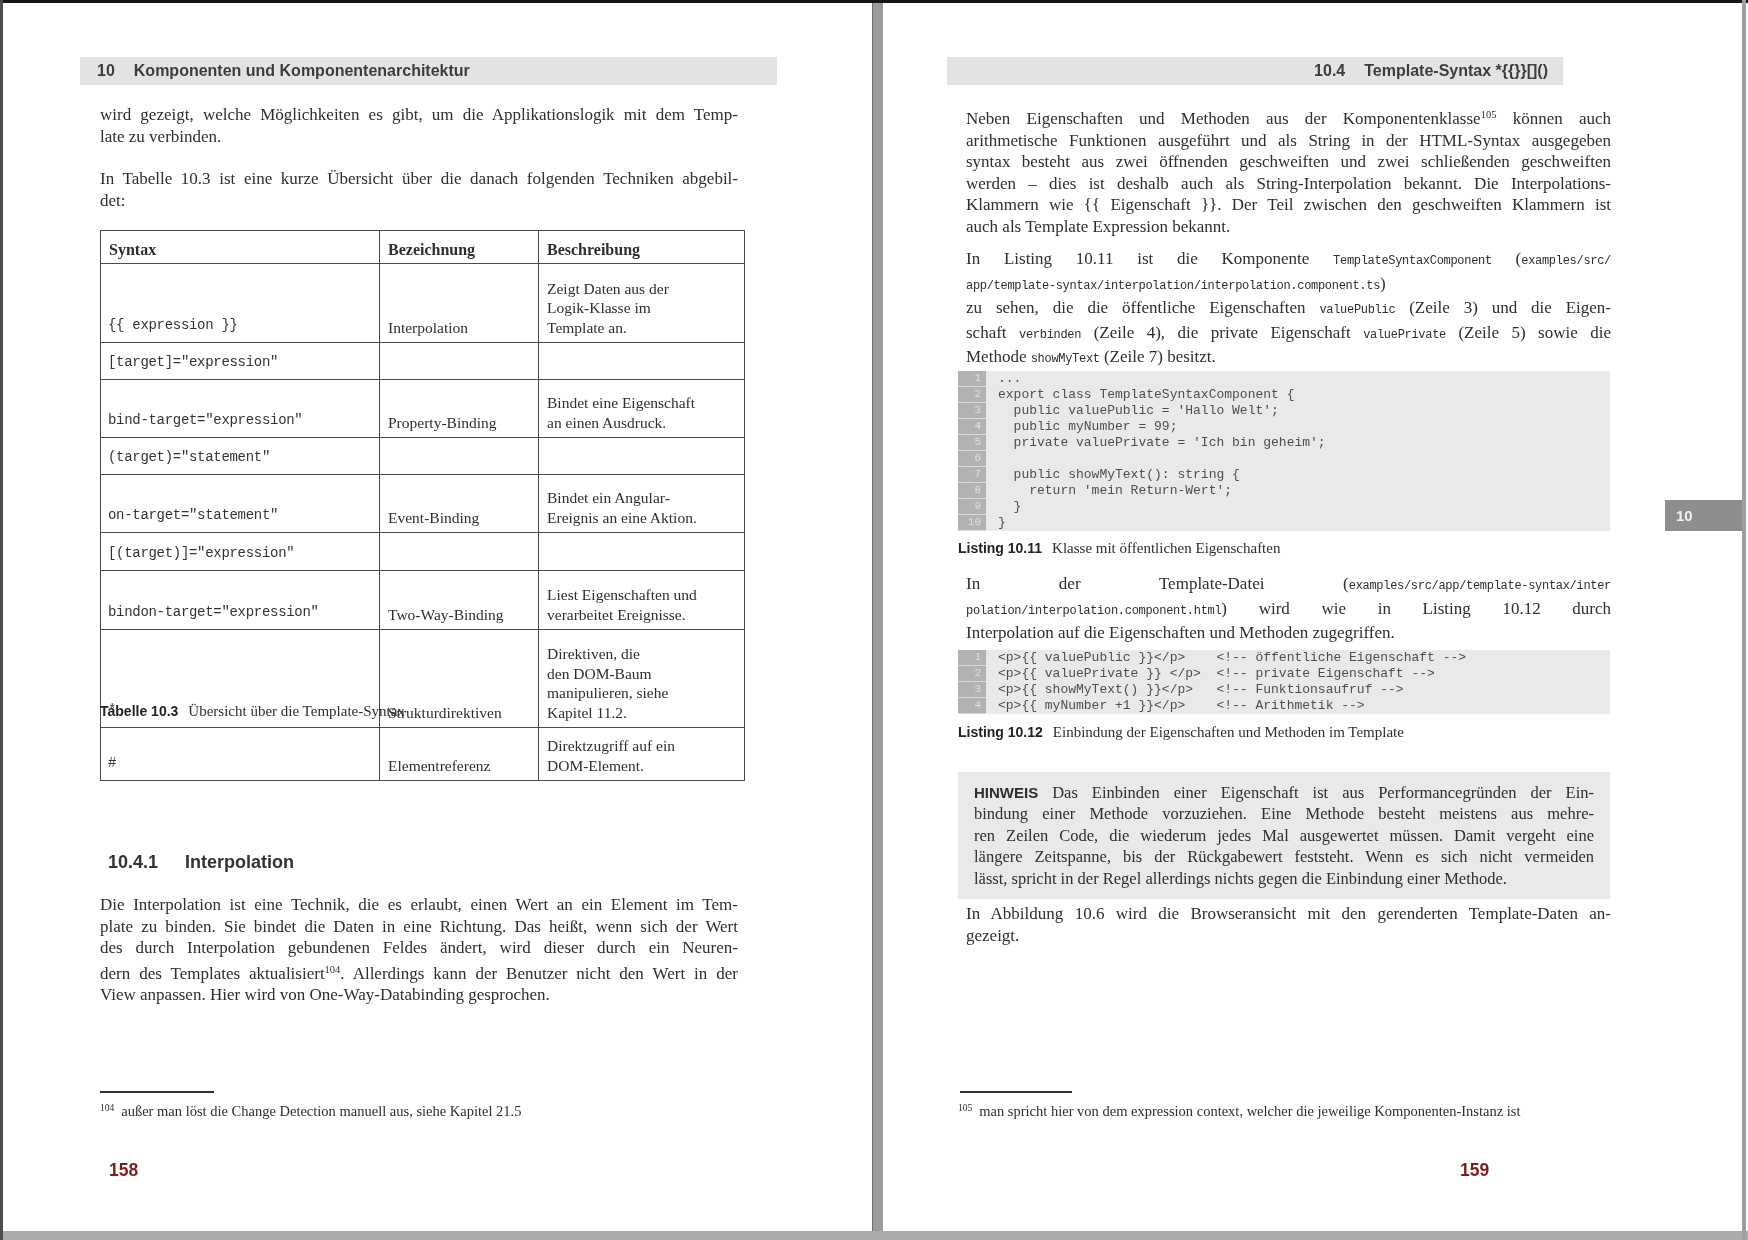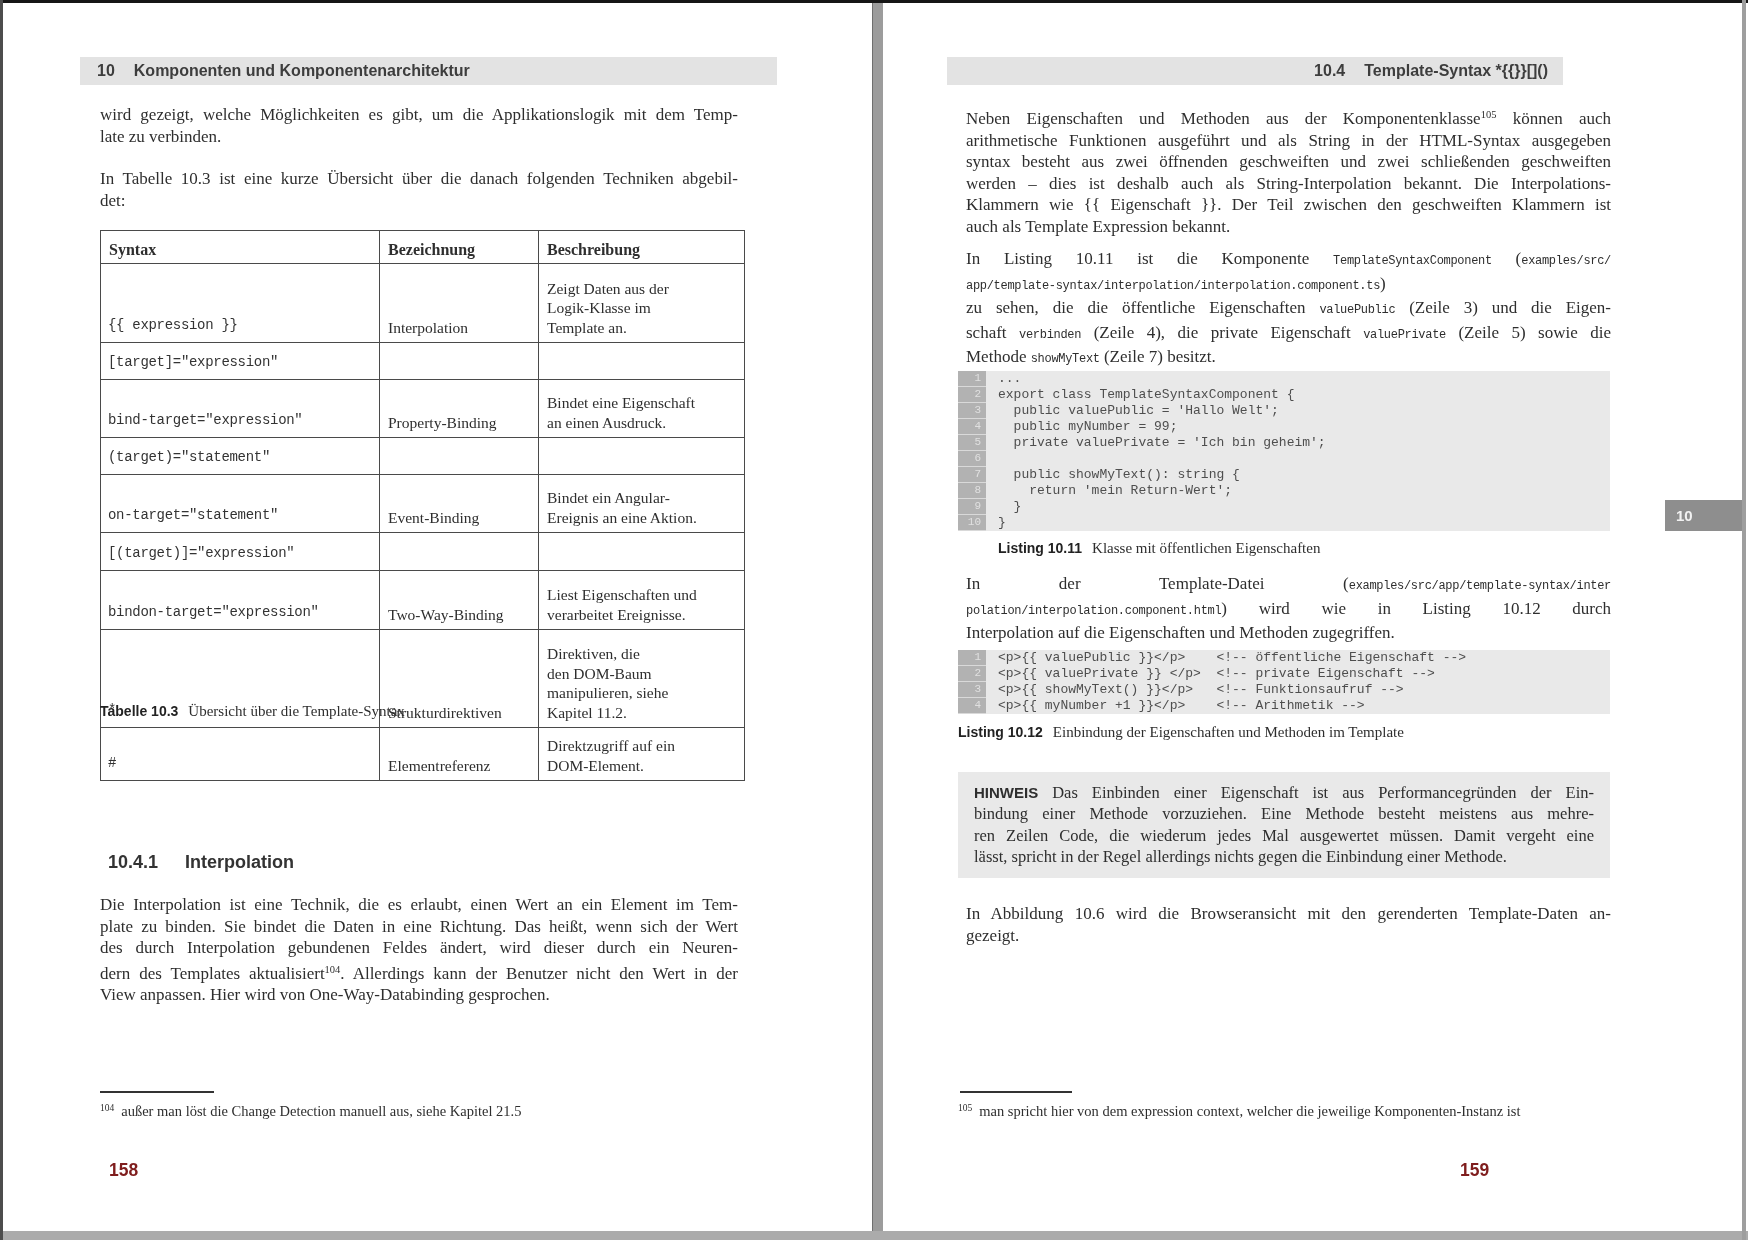--- a/index.html
+++ b/index.html
@@ -249,21 +249,21 @@
       </div>
       <div class="crow">
         <span class="cnum">9</span>
         <span class="ccode">  }</span>
       </div>
       <div class="crow">
         <span class="cnum">10</span>
         <span class="ccode">}</span>
       </div>
     </div>
-  <div class="cap" style="left:76px;top:539px;margin-left:40px;">
+  <div class="cap" style="left:76px;top:539px;">
     <span class="lab">Listing 10.11</span><span class="txt">Klasse mit öffentlichen Eigenschaften</span>
   </div>
 
   <div class="para" style="left:84px;top:573px;width:645px;">
       <div class="tl"><span>In der Template-Datei (</span><span class="m">examples/src/app/template-syntax/inter</span></div>
       <div class="tl"><span class="m">polation/interpolation.component.html</span><span>) wird wie in Listing 10.12 durch</span></div>
       <div class="tl last"><span>Interpolation auf die Eigenschaften und Methoden zugegriffen.</span></div>
     </div>
 
   <div class="codeblock" style="left:76px;top:650px;width:652px;">
@@ -285,20 +285,21 @@
       </div>
     </div>
   <div class="cap" style="left:76px;top:723px;">
     <span class="lab">Listing 10.12</span><span class="txt">Einbindung der Eigenschaften und Methoden im Template</span>
   </div>
 
   <div class="hinweis" style="left:76px;top:772px;width:652px;">
       <div class="tl"><span class="b">HINWEIS</span><span> Das Einbinden einer Eigenschaft ist aus Performancegründen der Ein-</span></div>
       <div class="tl"><span>bindung einer Methode vorzuziehen. Eine Methode besteht meistens aus mehre-</span></div>
       <div class="tl"><span>ren Zeilen Code, die wiederum jedes Mal ausgewertet müssen. Damit vergeht eine</span></div>
+      <div class="tl"><span>längere Zeitspanne, bis der Rückgabewert feststeht. Wenn es sich nicht vermeiden</span></div>
       <div class="tl last"><span>lässt, spricht in der Regel allerdings nichts gegen die Einbindung einer Methode.</span></div>
     </div>
 
   <div class="para" style="left:84px;top:903px;width:645px;">
       <div class="tl"><span>In Abbildung 10.6 wird die Browseransicht mit den gerenderten Template-Daten an-</span></div>
       <div class="tl last"><span>gezeigt.</span></div>
     </div>
 
   <div class="fnrule" style="left:78px;top:1091px;width:112px;"></div>
   <div class="footnote" style="left:76px;top:1103px;">

